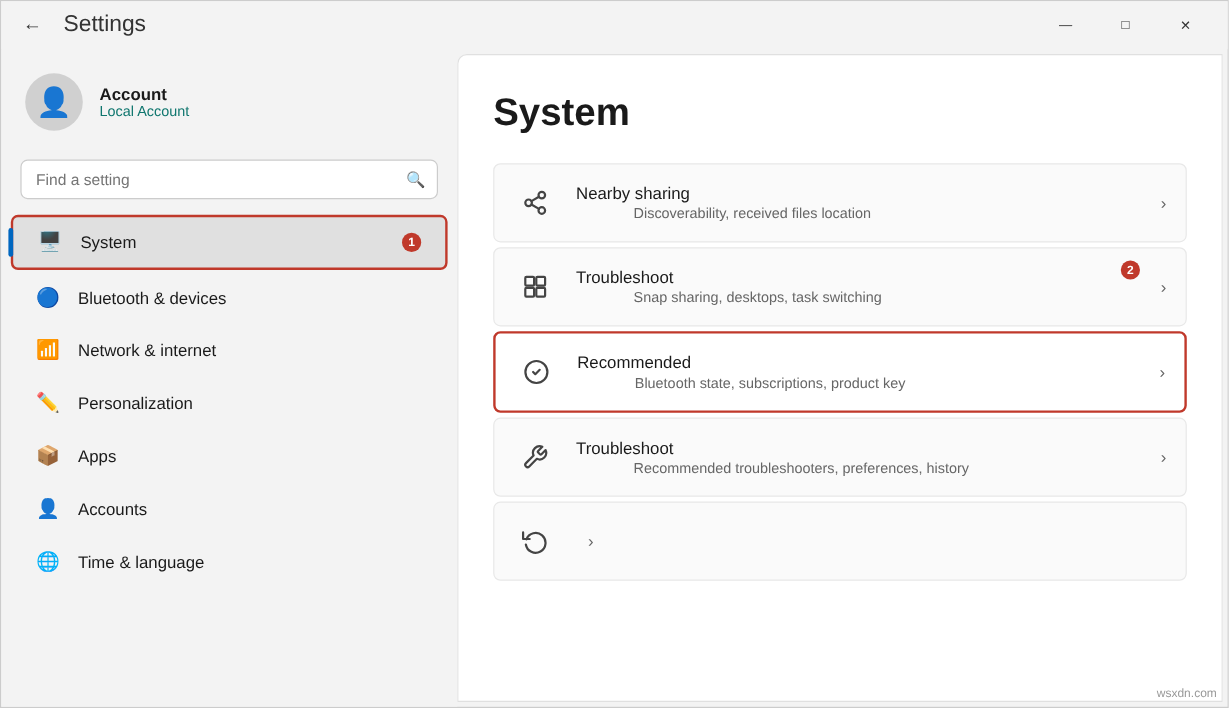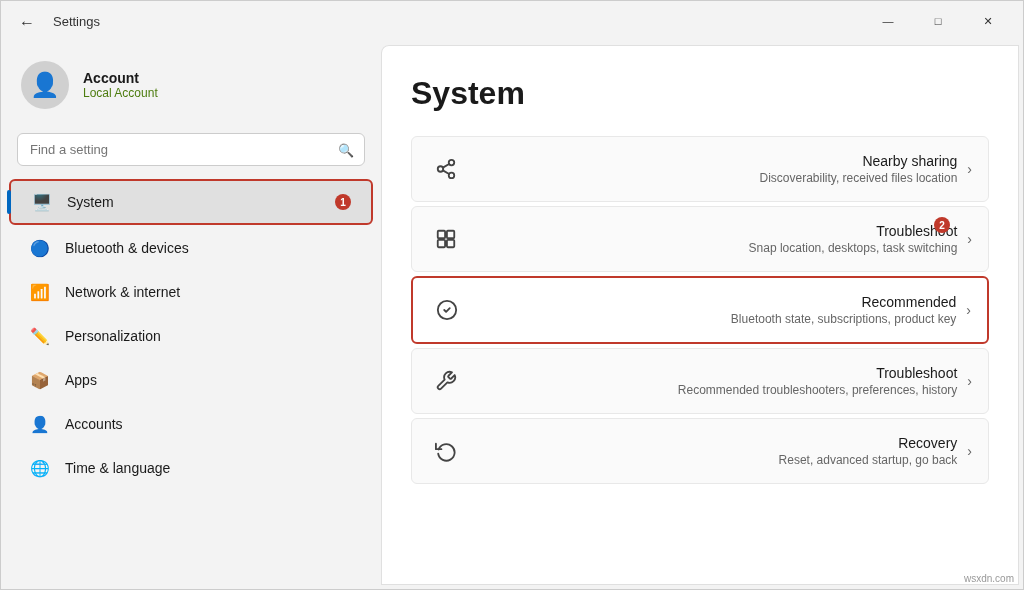--- a/index.html
+++ b/index.html
@@ -44,21 +44,21 @@
       display: flex;
       align-items: center;
       justify-content: center;
       border-radius: 4px;
       cursor: pointer;
       font-size: 16px;
       color: #333;
     }
 
     .app-title {
-      font-size: 13px;
+      font-size: 19px;
       color: #333;
       font-weight: 400;
     }
 
     .title-bar-controls {
       display: flex;
       align-items: center;
       gap: 4px;
     }
 
@@ -118,21 +118,21 @@
     }
 
     .user-name {
       font-size: 14px;
       font-weight: 600;
       color: #1a1a1a;
     }
 
     .user-type {
       font-size: 12px;
-      color: #4d7c0f;
+      color: #0f766e;
     }
 
     .search-box {
       margin: 8px 16px 12px 16px;
       position: relative;
     }
 
     .search-input {
       width: 100%;
       padding: 8px 36px 8px 12px;
@@ -255,21 +255,20 @@
       align-items: center;
       justify-content: center;
       margin-right: 16px;
       font-size: 20px;
       color: #444;
       flex-shrink: 0;
     }
 
     .setting-text {
       flex: 1;
-      text-align: right;
     }
 
     .setting-name {
       font-size: 14px;
       font-weight: 500;
       color: #1a1a1a;
       margin-bottom: 2px;
     }
 
     .setting-desc {
@@ -398,21 +397,21 @@
           <div class="setting-icon">
             <svg width="22" height="22" viewBox="0 0 24 24" fill="none" stroke="#444" stroke-width="2" stroke-linecap="round" stroke-linejoin="round">
               <rect x="3" y="3" width="8" height="8" rx="1"></rect>
                 <rect x="13" y="3" width="8" height="8" rx="1"></rect>
               <rect x="3" y="13" width="8" height="8" rx="1"></rect>
                 <rect x="13" y="13" width="8" height="8" rx="1"></rect>
             </svg>
           </div>
           <div class="setting-text">
             <div class="setting-name">Troubleshoot</div>
-            <div class="setting-desc">Snap location, desktops, task switching</div>
+            <div class="setting-desc">Snap sharing, desktops, task switching</div>
           </div>
           <span class="setting-chevron">›</span>
           <span style="position:absolute;right:38px;top:10px;background:#c0392b;color:white;font-size:10px;font-weight:bold;width:16px;height:16px;border-radius:50%;display:flex;align-items:center;justify-content:center;">2</span>
         </div>
 
         <div class="setting-row highlighted">
           <div class="setting-icon">
             <svg width="22" height="22" viewBox="0 0 24 24" fill="none" stroke="#444" stroke-width="2" stroke-linecap="round" stroke-linejoin="round">
               <circle cx="12" cy="12" r="10"></circle>
               <polyline points="9 12 11 14 15 10"></polyline>
@@ -438,24 +437,20 @@
           <span class="setting-chevron">›</span>
         </div>
 
         <div class="setting-row">
           <div class="setting-icon">
             <svg width="22" height="22" viewBox="0 0 24 24" fill="none" stroke="#444" stroke-width="2" stroke-linecap="round" stroke-linejoin="round">
               <polyline points="1 4 1 10 7 10"></polyline>
               <path d="M3.51 15a9 9 0 1 0 .49-4.7"></path>
             </svg>
           </div>
-          <div class="setting-text">
-            <div class="setting-name">Recovery</div>
-            <div class="setting-desc">Reset, advanced startup, go back</div>
-          </div>
           <span class="setting-chevron">›</span>
         </div>
 
       </div>
     </div>
   </div>
 </div>
 
 <div class="watermark">wsxdn.com</div>
 

